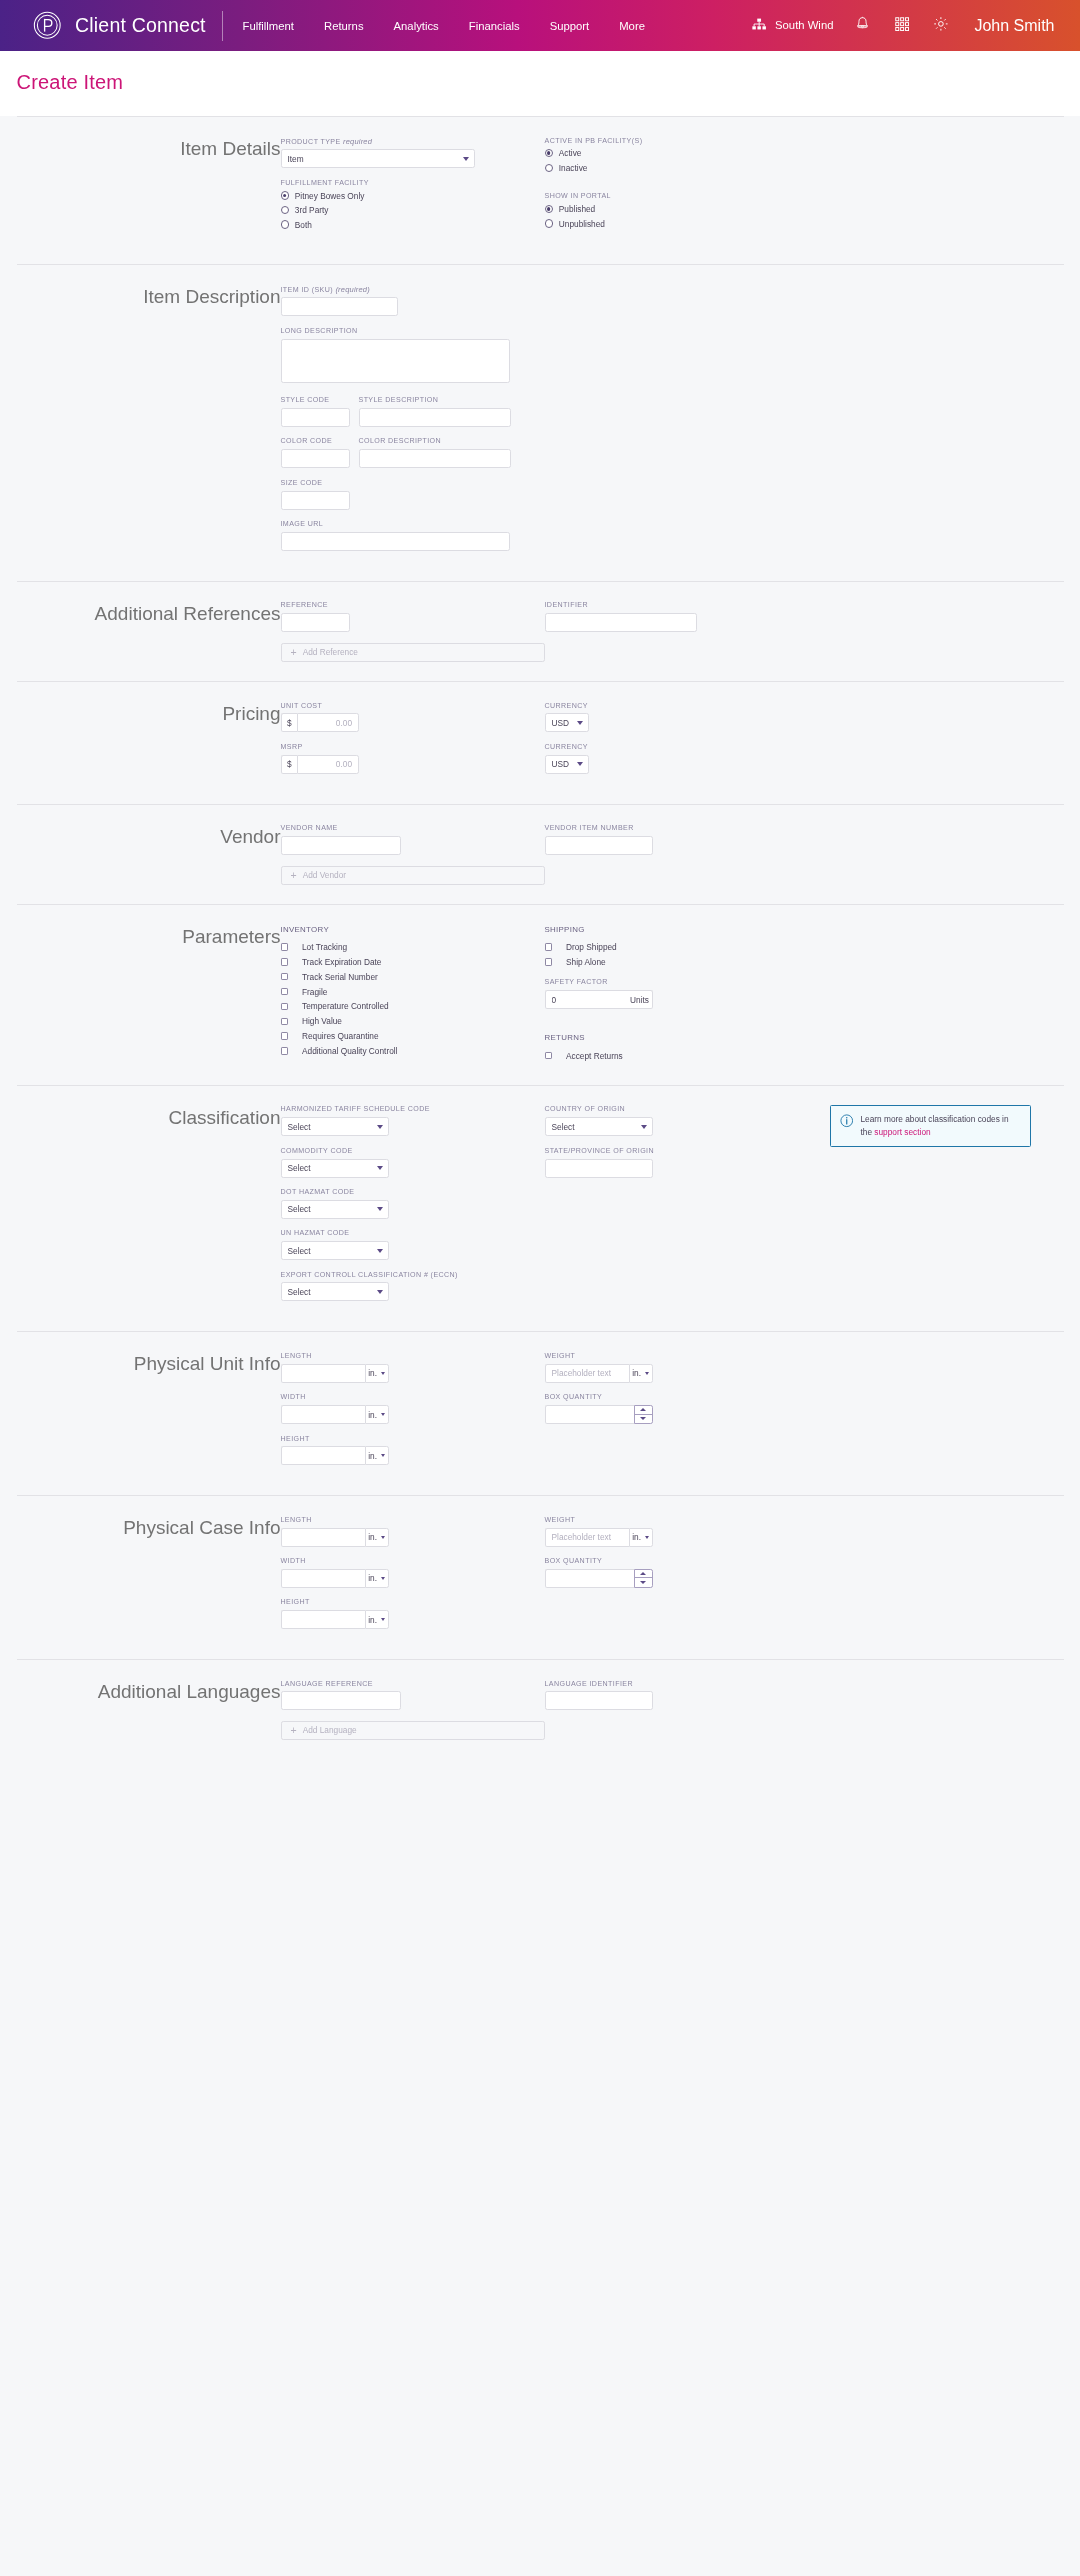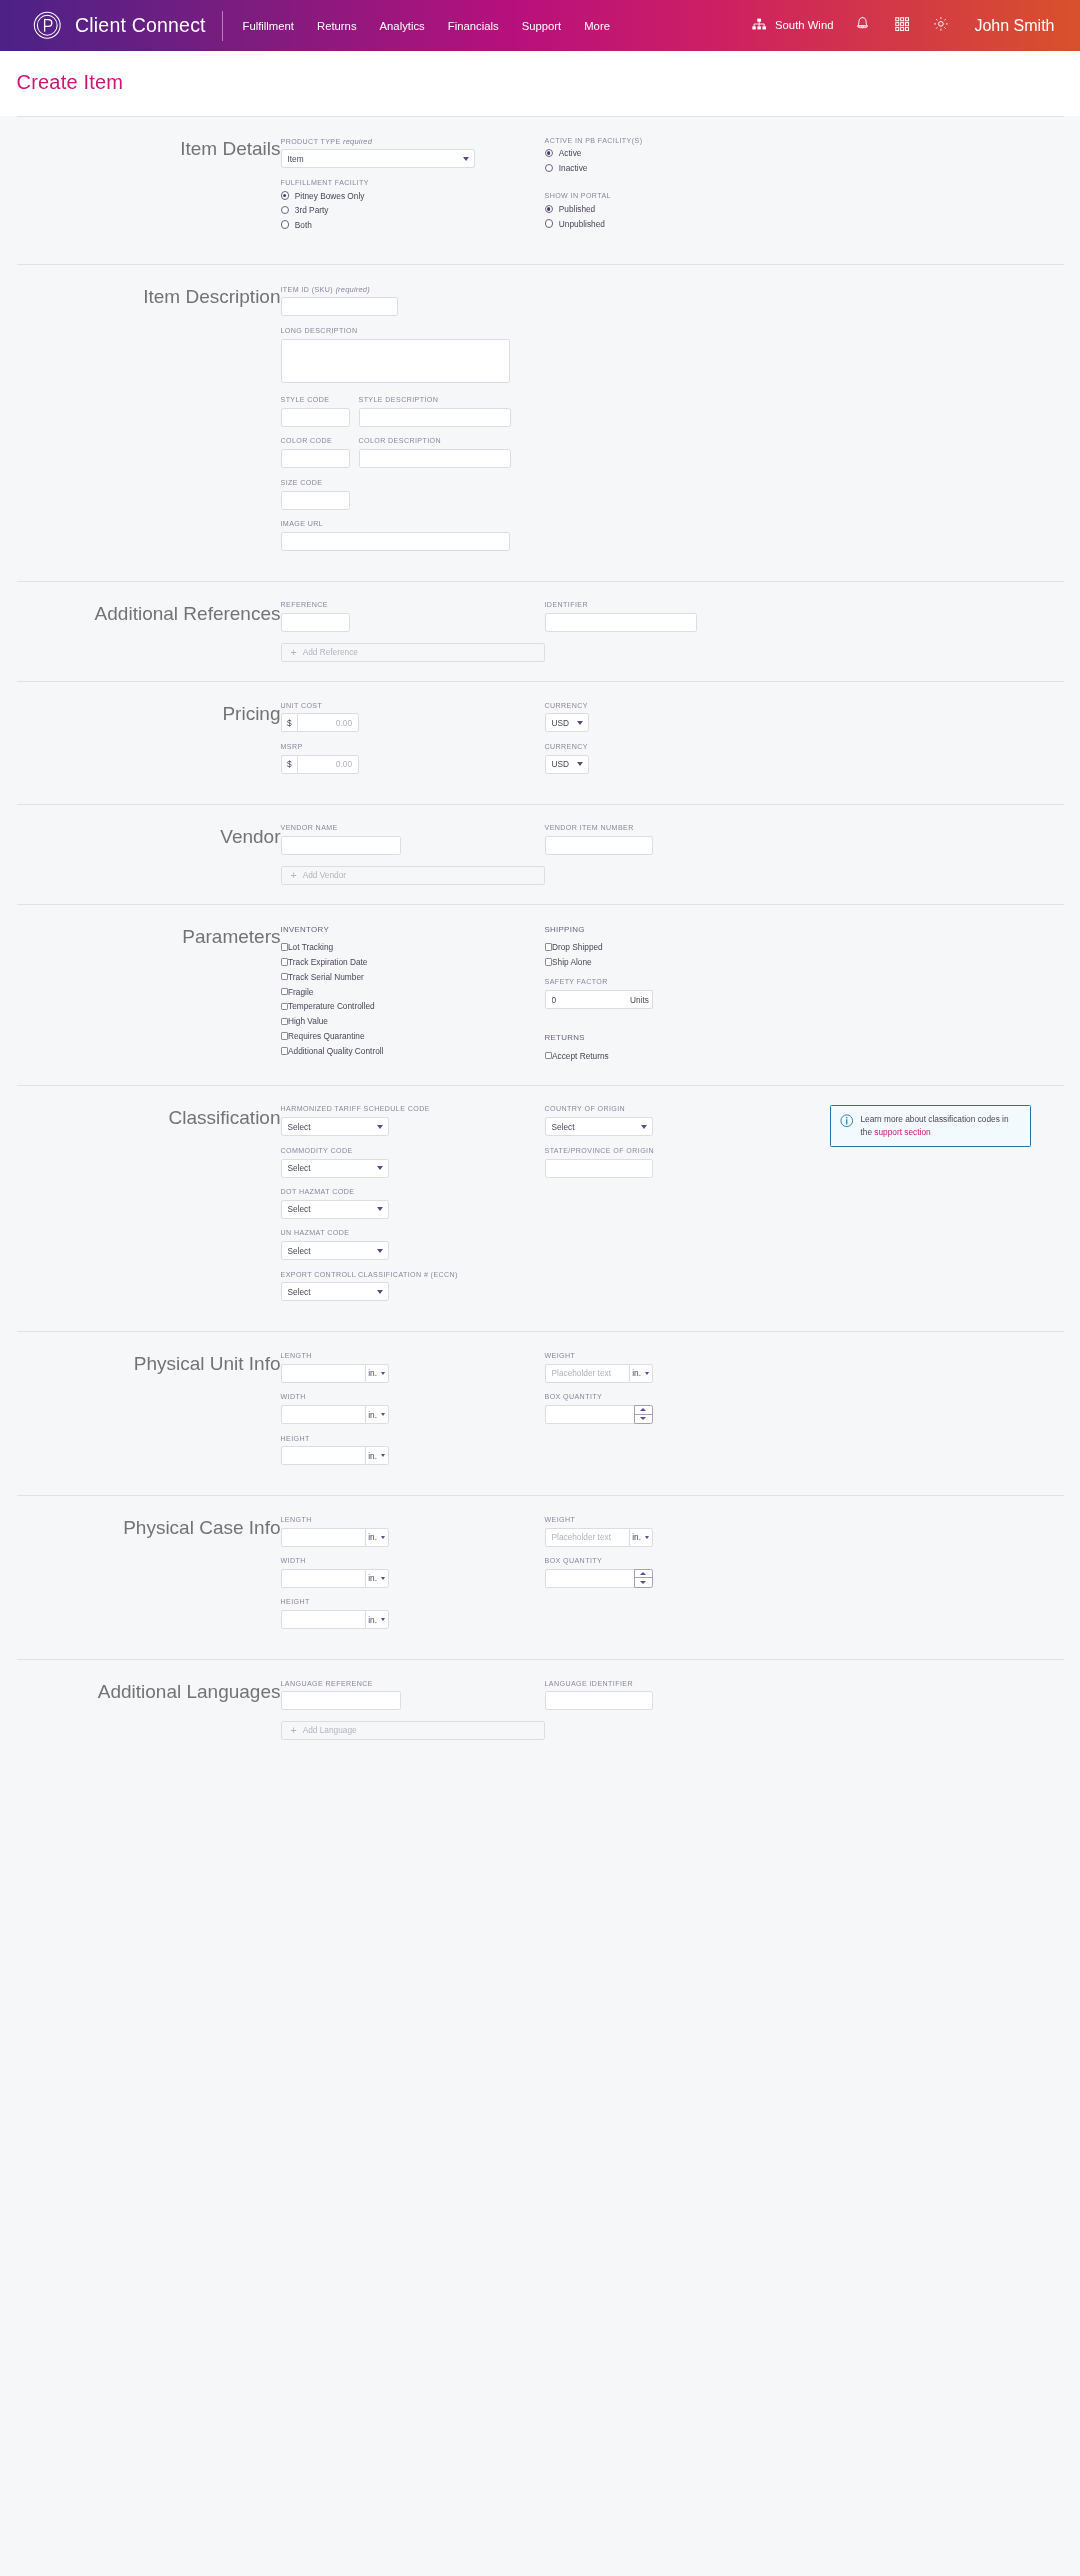--- a/index.html
+++ b/index.html
@@ -18,21 +18,21 @@
     background: linear-gradient(90deg,#4b2287 0%,#7a1d7f 22%,#b8107c 48%,#cd1f63 66%,#d8512c 100%);
     display: flex;
     align-items: center;
     padding: 0 25.5px 0 33px;
     color: #fff;
   }
   .brand { display:flex; align-items:center; gap:13.5px; }
   .brand-logo { width:28.5px; height:28.5px; }
   .brand-name { font-size:19.5px; font-weight:400; letter-spacing:0.2px; white-space:nowrap; }
   .nav-sep { width:0.8px; height:30px; background:rgba(255,255,255,.45); margin:0 19.5px 0 16.5px; }
-  .nav { display:flex; align-items:center; gap:23px;justify-content:center; }
+  .nav { display:flex; align-items:center; gap:30px;justify-content:center; }
   .nav-item { font-size:11.3px; color:#fff; text-decoration:none; white-space:nowrap; cursor:pointer; }
   .spacer { flex:1 1 auto; }
   .right-nav { display:flex; align-items:center; gap:19.5px; }
   .org { display:flex; align-items:center; gap:9px; font-size:11.3px; white-space:nowrap; }
   .icon-btn { display:flex; align-items:center; justify-content:center; width:19.5px; height:19.5px; cursor:pointer; }
   .user-name { font-size:16px; white-space:nowrap; margin-left:4.5px; }
 
   
   .title-bar { background:#fff; padding:19.5px 0 22.5px 16.5px; }
   .page-title { font-size:20px; color:#cc1577; font-weight:400; letter-spacing:0.2px; }
@@ -108,21 +108,21 @@
     position:relative; flex:0 0 8.3px; cursor:pointer;
   }
   .radio.checked::after {
     content:""; position:absolute; left:50%; top:50%;
     width:3.8px;height:3.8px;border-radius:50%;background:#4a3f6b;
     transform:translate(-50%,-50%);
   }
   .radio-label { font-size:8.3px; color:#4a4458; }
 
   
-  .cb-row { display:flex; align-items:center; gap:0; margin-bottom:4.9px; }
+  .cb-row { display:flex; align-items:center; gap:14px; margin-bottom:4.9px; }
   .cb {
     width:7.5px;height:7.5px;border:1px solid #8d87a3;border-radius:1.1px;
     background:#fff; flex:0 0 7.5px; cursor:pointer;
   }
   .cb-label { font-size:8.3px; color:#4a4458; }
   .group-label {
     font-size:7.9px; letter-spacing:0.3px; color:#6a6282;
     text-transform:uppercase; margin:0 0 8.3px 0; font-weight:400;
   }
   .group-label.spaced { margin-top:13.5px; }

